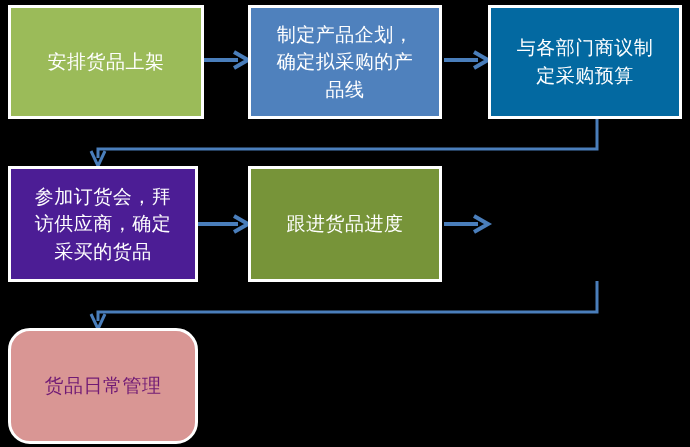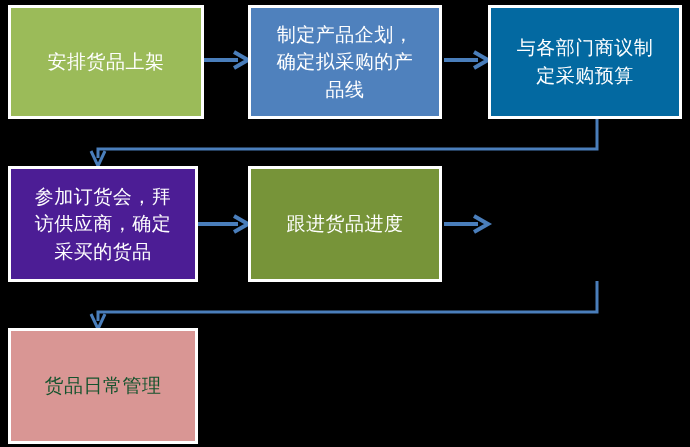--- a/index.html
+++ b/index.html
@@ -95,15 +95,15 @@
   <div class="node" style="left: 488px; top: 5px; width: 194px; height: 114px; background: #0369a1; border-color: rgb(255, 255, 255); color: rgb(255, 255, 255);">与各部门商议制
 定采购预算</div>
 
   <div class="node" style="left: 8px; top: 166px; width: 190px; height: 116px; background: #4c1d95; border-color: rgb(255, 255, 255); color: rgb(255, 255, 255);">参加订货会，拜
 访供应商，确定
 采买的货品</div>
 
   <div class="node" style="left: 248px; top: 166px; width: 194px; height: 116px; background: rgb(119, 148, 57); border-color: rgb(255, 255, 255); color: rgb(255, 255, 255);">跟进货品进度</div>
 
 
-  <div class="node" style="left: 8px; top: 328px; width: 190px; height: 116px; background: rgb(217, 150, 148); border-color: rgb(255, 255, 255); color: #14532d;">货品日常管理</div>
+  <div class="node" style="left: 8px; top: 328px; width: 190px; height: 116px; background: rgb(217, 150, 148); border-color: rgb(255, 255, 255); color: #701a75; border-radius: 22px;">货品日常管理</div>
 
 </div>
 
 </body></html>

